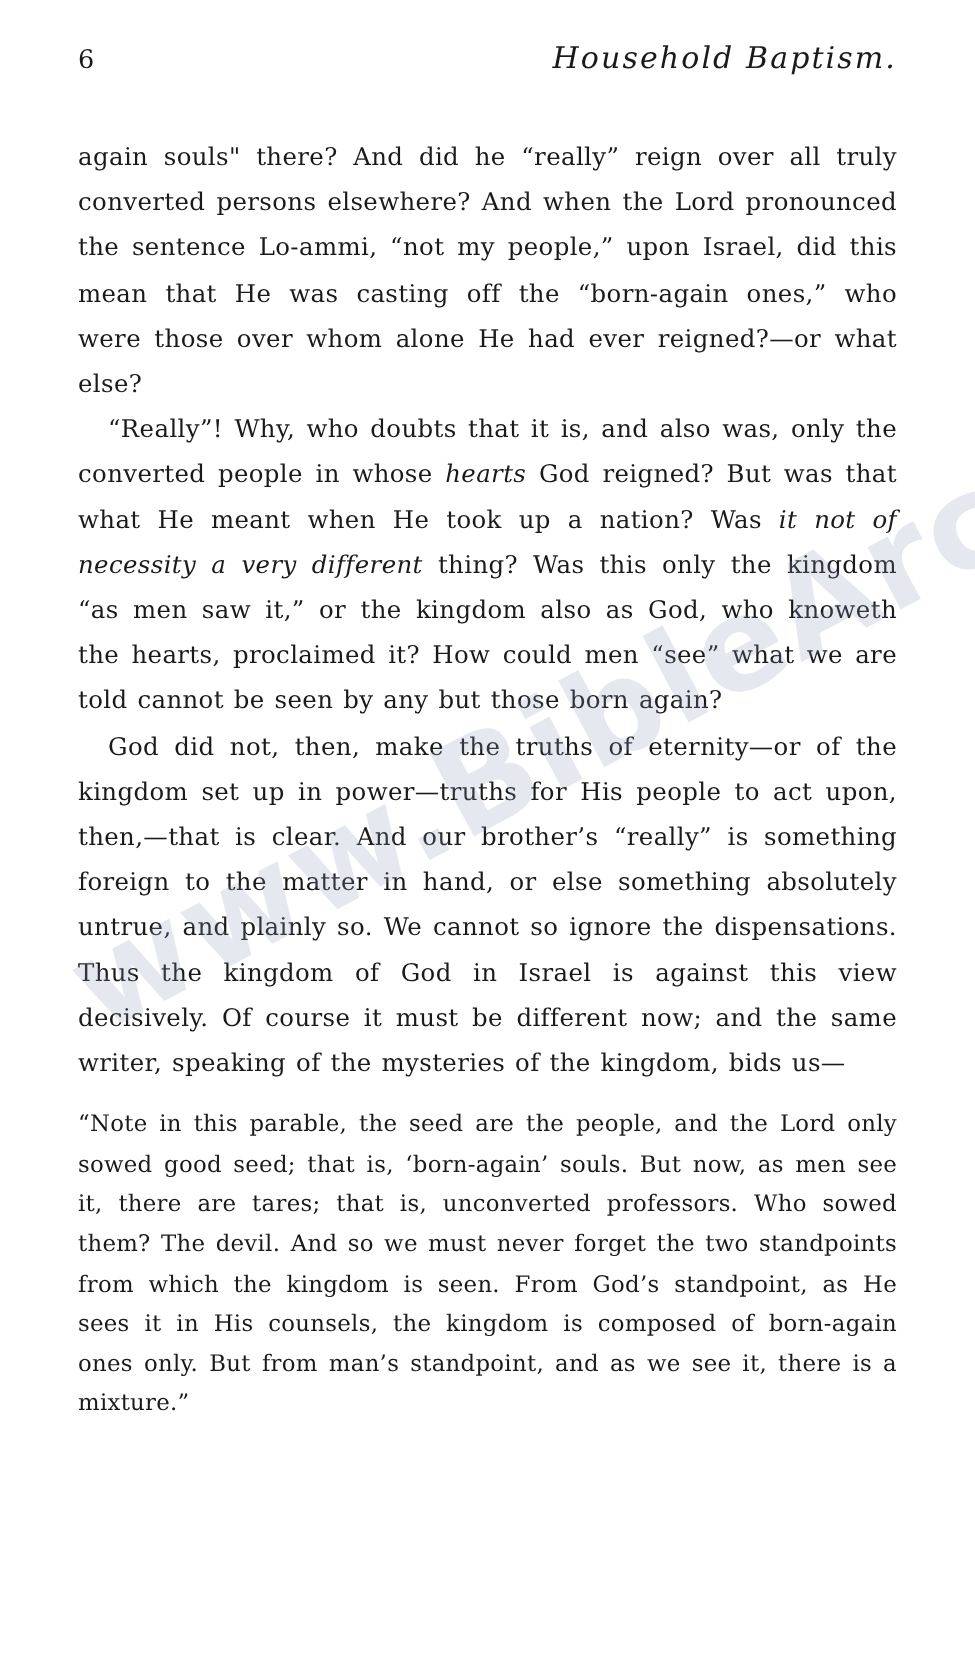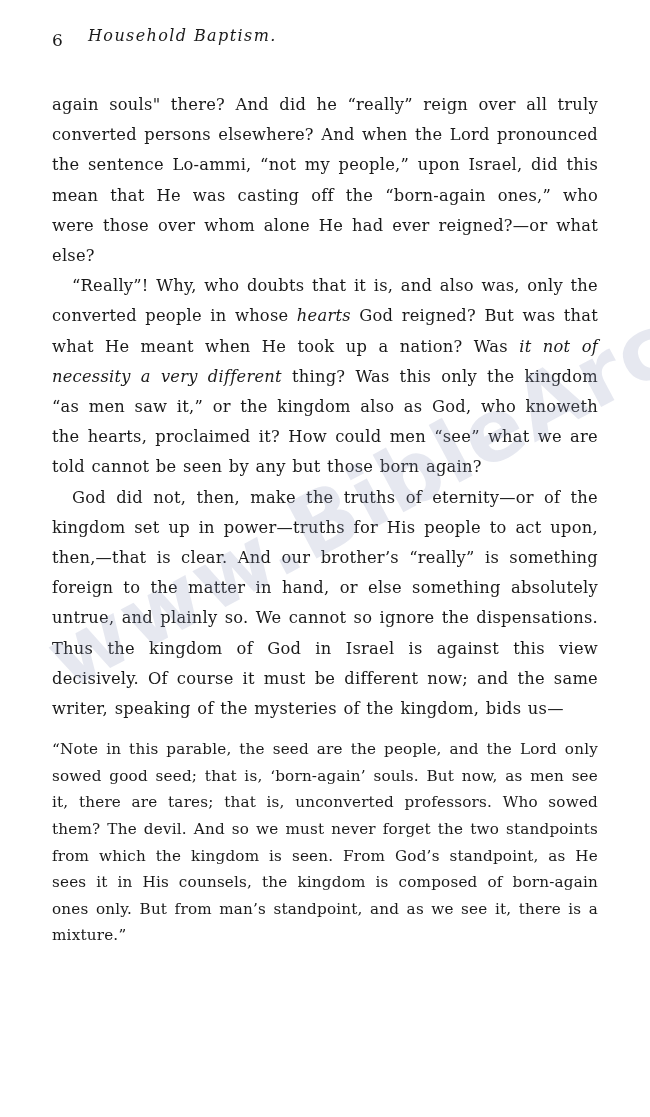--- a/index.html
+++ b/index.html
@@ -60,23 +60,23 @@
     left: 0;
     top: 4px;
     font-size: 17px;
     letter-spacing: 0.5px;
   }
   .running-title {
     position: absolute;
     left: 0;
     right: 0;
     top: 0;
-    text-align: left;
+    text-align: right;
     font-style: italic;
-    font-size: 16px;
+    font-size: 20px;
     letter-spacing: 1.4px;
     padding-left: 36px;
   }
 
   
   .content {
     margin: 18px 52px 0 52px;
     position: relative;
     z-index: 1;
   }

